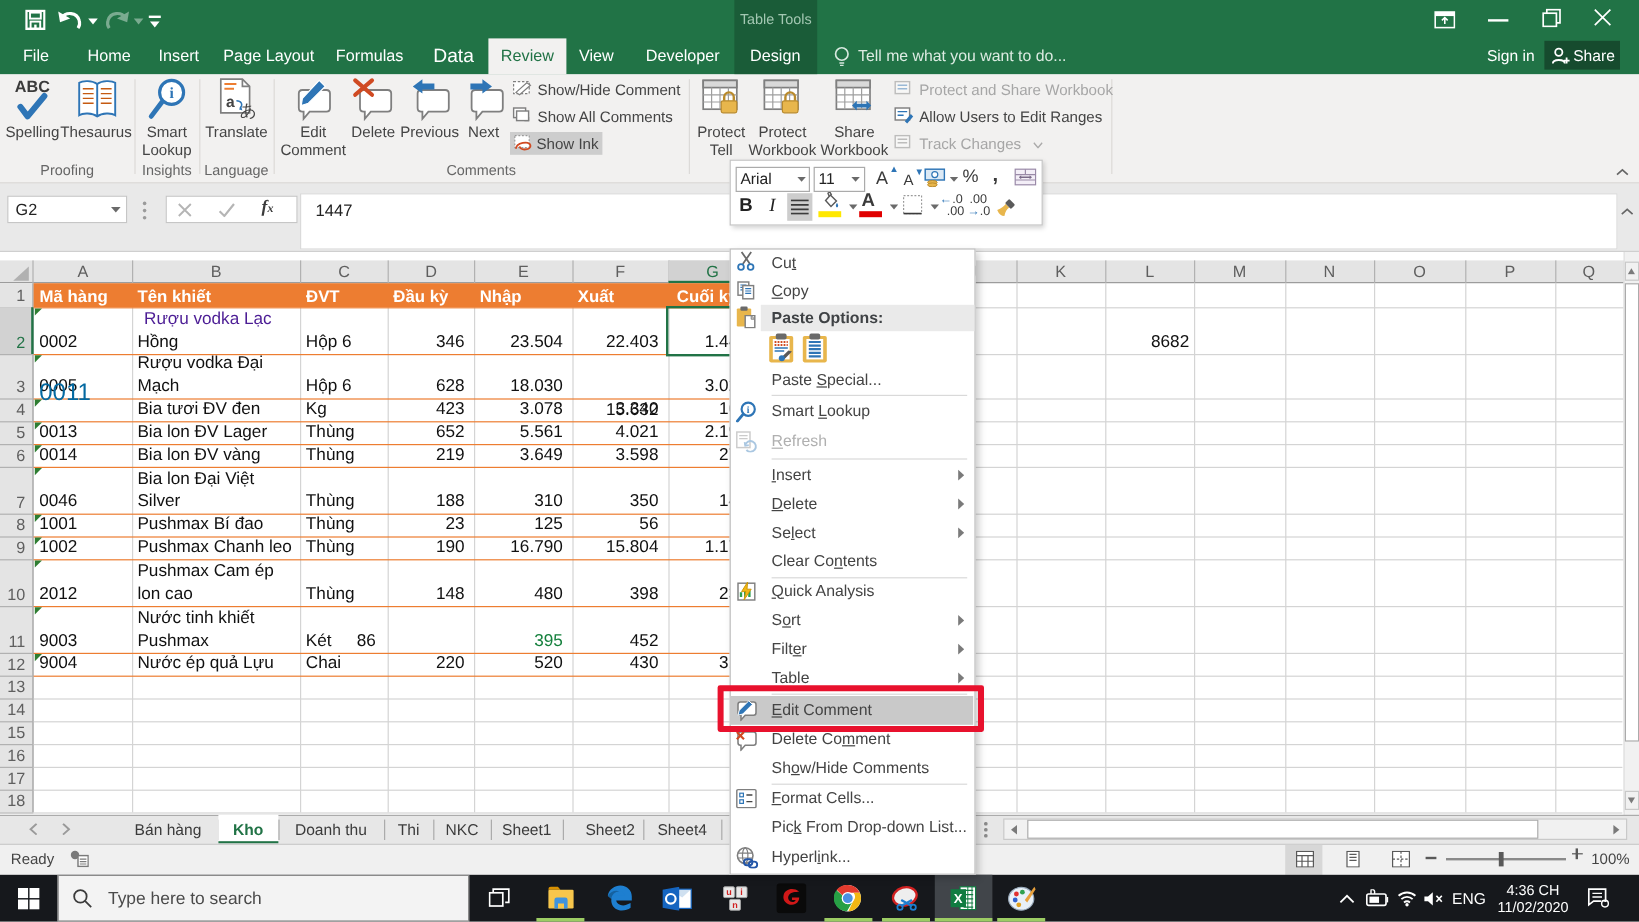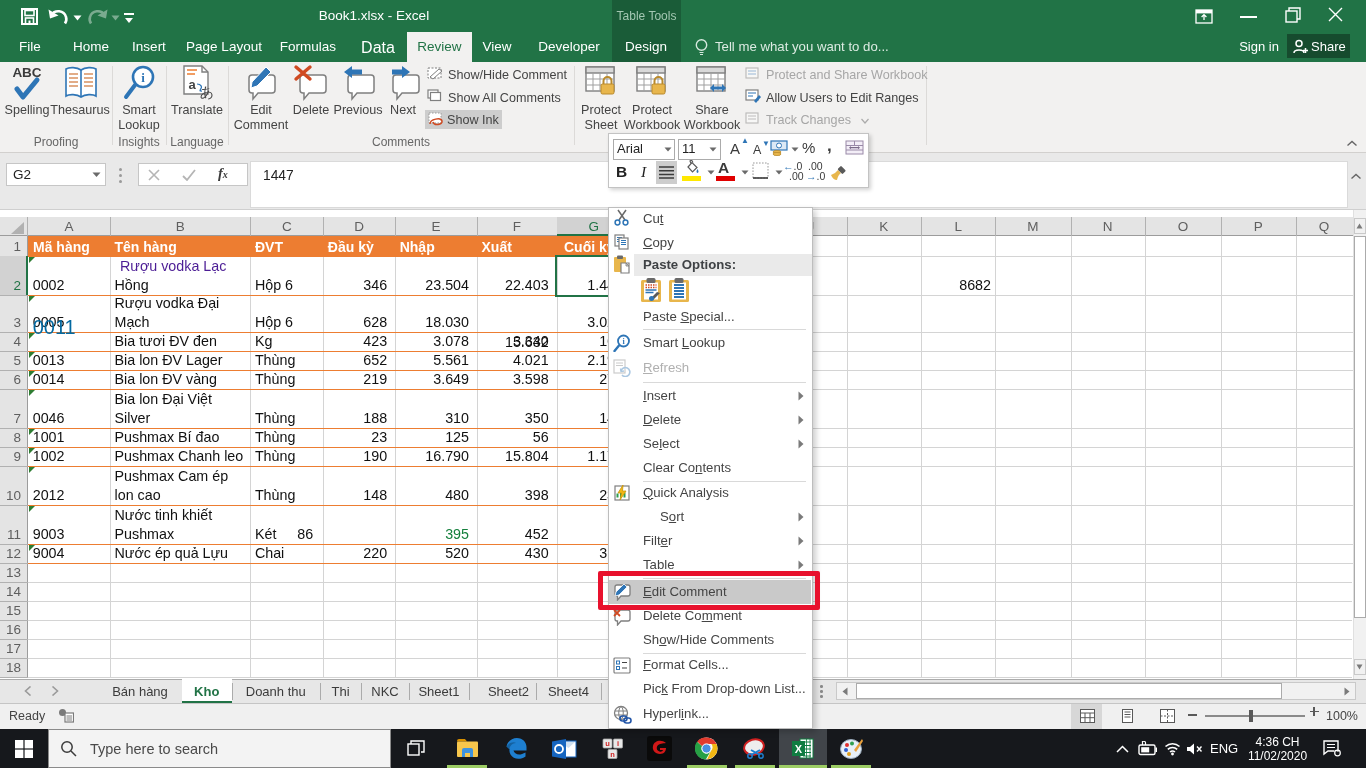--- a/index.html
+++ b/index.html
@@ -30,21 +30,20 @@
 <path d="M19 6 C 15 0.5, 6 1, 4 8 C 3 11, 4 13, 5 14.5" fill="none" stroke="#fff" stroke-width="2.6"></path>
 <path d="M21.5 0.5 L20 9.5 L11.5 6.5 Z" fill="#fff"></path>
 </svg>
 <svg class="abs" style="left:111px;top:15px" width="9" height="6" viewBox="0 0 9 6" opacity="0.4">
       <path d="M0.5 0.5 L4.5 5.5 L8.5 0.5 Z" fill="#fff"></path>
     </svg>
 <svg class="abs" style="left:122px;top:10px" width="14" height="14" viewBox="0 0 14 14">
 <rect x="2" y="3" width="10" height="2" fill="#fff"></rect>
 <path d="M3 8 l8 0 l-4 5 z" fill="#fff"></path>
 </svg>
-<div class="abs" style="left:254px;top:8px;width:240px;height:18px;color:#fff;font-size:13.5px;text-align:center;">Book1.xlsx - Excel</div>
 <svg class="abs" style="left:1195px;top:8px" width="18" height="18" viewBox="0 0 18 18">
 <rect x="1" y="2" width="16" height="13" fill="none" stroke="#fff" stroke-width="1.3"></rect>
 <rect x="1" y="2" width="16" height="3.4" fill="#fff"></rect>
 <path d="M9 12 L9 7 M6.6 9 L9 6.6 L11.4 9" stroke="#fff" stroke-width="1.3" fill="none"></path>
 </svg>
 <div class="abs" style="left:1240px;top:16px;width:17px;height:2px;background:#fff;"></div>
 <svg class="abs" style="left:1285px;top:7px" width="16" height="16" viewBox="0 0 16 16">
 <rect x="1" y="4" width="11" height="11" fill="none" stroke="#fff" stroke-width="1.4"></rect>
 <path d="M4 4 L4 1 L15 1 L15 12 L12 12" fill="none" stroke="#fff" stroke-width="1.4"></path>
 </svg>
@@ -155,21 +154,21 @@
 </svg>
 <div class="abs" style="left:447px;top:113px;width:200px;height:15px;color:#444;font-size:12.6px;">Show Ink</div>
 <svg class="abs" style="left:583px;top:64px" width="36" height="38" viewBox="0 0 36 38">
 <rect x="3" y="3" width="28" height="24" fill="#fff" stroke="#7f7f7f" stroke-width="1.4"></rect>
 <rect x="3" y="3" width="28" height="6" fill="#d9d9d9" stroke="#7f7f7f" stroke-width="1.4"></rect>
 <path d="M10 9 V27 M17 9 V27 M24 9 V27 M3 15 H31 M3 21 H31" stroke="#9f9f9f" stroke-width="1"></path>
 <rect x="18" y="20" width="13" height="10" rx="1.5" fill="#e8b64c" stroke="#b98a2c" stroke-width="1"></rect>
       <path d="M20.5 20 v-3 a4 4 0 0 1 8 0 v3" fill="none" stroke="#b98a2c" stroke-width="2"></path>
 </svg>
 <div class="abs" style="left:546px;top:103px;width:110px;height:15px;color:#444;font-size:12.6px;text-align:center;">Protect</div>
-<div class="abs" style="left:546px;top:118px;width:110px;height:15px;color:#444;font-size:12.6px;text-align:center;">Sheet</div>
+<div class="abs" style="left:546px;top:118px;width:110px;height:15px;color:#444;font-size:12.6px;text-align:center;">Tell</div>
 <svg class="abs" style="left:634px;top:64px" width="36" height="38" viewBox="0 0 36 38">
 <rect x="3" y="3" width="28" height="24" fill="#fff" stroke="#7f7f7f" stroke-width="1.4"></rect>
 <rect x="3" y="3" width="28" height="6" fill="#d9d9d9" stroke="#7f7f7f" stroke-width="1.4"></rect>
 <path d="M10 9 V27 M17 9 V27 M24 9 V27 M3 15 H31 M3 21 H31" stroke="#9f9f9f" stroke-width="1"></path>
 <rect x="18" y="20" width="13" height="10" rx="1.5" fill="#e8b64c" stroke="#b98a2c" stroke-width="1"></rect>
       <path d="M20.5 20 v-3 a4 4 0 0 1 8 0 v3" fill="none" stroke="#b98a2c" stroke-width="2"></path>
 </svg>
 <div class="abs" style="left:597px;top:103px;width:110px;height:15px;color:#444;font-size:12.6px;text-align:center;">Protect</div>
 <div class="abs" style="left:597px;top:118px;width:110px;height:15px;color:#444;font-size:12.6px;text-align:center;">Workbook</div>
 <svg class="abs" style="left:694px;top:64px" width="36" height="38" viewBox="0 0 36 38">
@@ -328,21 +327,21 @@
 <div class="abs" style="left:631px;top:544px;width:721.5px;height:1px;background:#d4d4d4;"></div>
 <div class="abs" style="left:631px;top:563px;width:721.5px;height:1px;background:#d4d4d4;"></div>
 <div class="abs" style="left:28.2px;top:582px;width:1324.3px;height:1px;background:#d4d4d4;"></div>
 <div class="abs" style="left:28.2px;top:601px;width:1324.3px;height:1px;background:#d4d4d4;"></div>
 <div class="abs" style="left:28.2px;top:620px;width:1324.3px;height:1px;background:#d4d4d4;"></div>
 <div class="abs" style="left:28.2px;top:639px;width:1324.3px;height:1px;background:#d4d4d4;"></div>
 <div class="abs" style="left:28.2px;top:658px;width:1324.3px;height:1px;background:#d4d4d4;"></div>
 <div class="abs" style="left:28.2px;top:677px;width:1324.3px;height:1px;background:#d4d4d4;"></div>
 <div class="abs" style="left:28.2px;top:236px;width:602.8px;height:20px;background:#ED7D31;"></div>
 <div class="abs" style="left:33px;top:239px;width:90px;height:16px;color:#fff;font-size:14px;font-weight:bold;">Mã hàng</div>
-<div class="abs" style="left:114.5px;top:239px;width:90px;height:16px;color:#fff;font-size:14px;font-weight:bold;">Tên hàng</div>
+<div class="abs" style="left:114.5px;top:239px;width:90px;height:16px;color:#fff;font-size:14px;font-weight:bold;">Tên khiết</div>
 <div class="abs" style="left:255px;top:239px;width:90px;height:16px;color:#fff;font-size:14px;font-weight:bold;">ĐVT</div>
 <div class="abs" style="left:327.8px;top:239px;width:90px;height:16px;color:#fff;font-size:14px;font-weight:bold;">Đầu kỳ</div>
 <div class="abs" style="left:399.7px;top:239px;width:90px;height:16px;color:#fff;font-size:14px;font-weight:bold;">Nhập</div>
 <div class="abs" style="left:481.5px;top:239px;width:90px;height:16px;color:#fff;font-size:14px;font-weight:bold;">Xuất</div>
 <div class="abs" style="left:564px;top:239px;width:90px;height:16px;color:#fff;font-size:14px;font-weight:bold;">Cuối kỳ</div>
 <div class="abs" style="left:28.2px;top:256px;width:602.8px;height:1px;background:#ED7D31;"></div>
 <div class="abs" style="left:28.2px;top:295px;width:602.8px;height:1px;background:#ED7D31;"></div>
 <div class="abs" style="left:28.2px;top:332px;width:602.8px;height:1px;background:#ED7D31;"></div>
 <div class="abs" style="left:28.2px;top:351px;width:602.8px;height:1px;background:#ED7D31;"></div>
 <div class="abs" style="left:28.2px;top:370px;width:602.8px;height:1px;background:#ED7D31;"></div>
@@ -707,21 +706,21 @@
 <div class="abs" style="left:643px;top:412px;width:175px;height:16px;color:#444;font-size:13.2px;font-weight:normal;white-space:nowrap;"><u>D</u>elete</div>
 <svg class="abs" style="left:798px;top:415px" width="6" height="10" viewBox="0 0 6 10">
       <path d="M0.5 0.5 L5.5 5 L0.5 9.5 Z" fill="#7a7a7a"></path>
     </svg>
 <div class="abs" style="left:643px;top:435.5px;width:175px;height:16px;color:#444;font-size:13.2px;font-weight:normal;white-space:nowrap;">Se<u>l</u>ect</div>
 <svg class="abs" style="left:798px;top:438.5px" width="6" height="10" viewBox="0 0 6 10">
       <path d="M0.5 0.5 L5.5 5 L0.5 9.5 Z" fill="#7a7a7a"></path>
     </svg>
 <div class="abs" style="left:643px;top:459.5px;width:175px;height:16px;color:#444;font-size:13.2px;font-weight:normal;white-space:nowrap;">Clear Co<u>n</u>tents</div>
 <div class="abs" style="left:643px;top:484.5px;width:175px;height:16px;color:#444;font-size:13.2px;font-weight:normal;white-space:nowrap;"><u>Q</u>uick Analysis</div>
-<div class="abs" style="left:643px;top:509px;width:175px;height:16px;color:#444;font-size:13.2px;font-weight:normal;white-space:nowrap;margin-left:17px;">S<u>o</u>rt</div>
+<div class="abs" style="left:643px;top:509px;width:175px;height:16px;color:#444;font-size:13.2px;font-weight:normal;white-space:nowrap;">S<u>o</u>rt</div>
 <svg class="abs" style="left:798px;top:512px" width="6" height="10" viewBox="0 0 6 10">
       <path d="M0.5 0.5 L5.5 5 L0.5 9.5 Z" fill="#7a7a7a"></path>
     </svg>
 <div class="abs" style="left:643px;top:533px;width:175px;height:16px;color:#444;font-size:13.2px;font-weight:normal;white-space:nowrap;">Filt<u>e</u>r</div>
 <svg class="abs" style="left:798px;top:536px" width="6" height="10" viewBox="0 0 6 10">
       <path d="M0.5 0.5 L5.5 5 L0.5 9.5 Z" fill="#7a7a7a"></path>
     </svg>
 <div class="abs" style="left:643px;top:557px;width:175px;height:16px;color:#444;font-size:13.2px;font-weight:normal;white-space:nowrap;">Table</div>
 <svg class="abs" style="left:798px;top:560px" width="6" height="10" viewBox="0 0 6 10">
       <path d="M0.5 0.5 L5.5 5 L0.5 9.5 Z" fill="#7a7a7a"></path>

